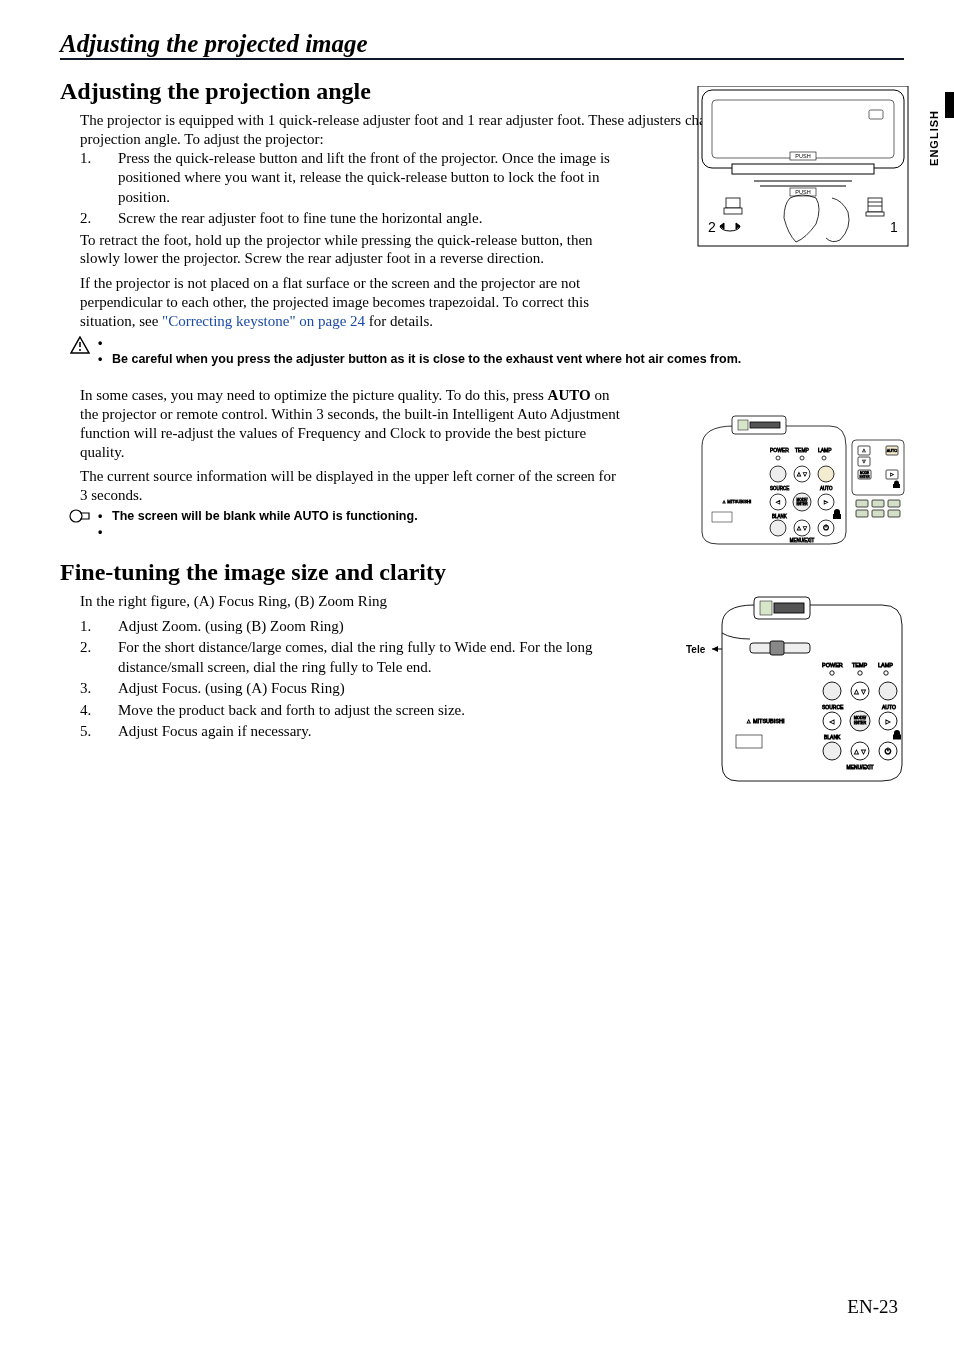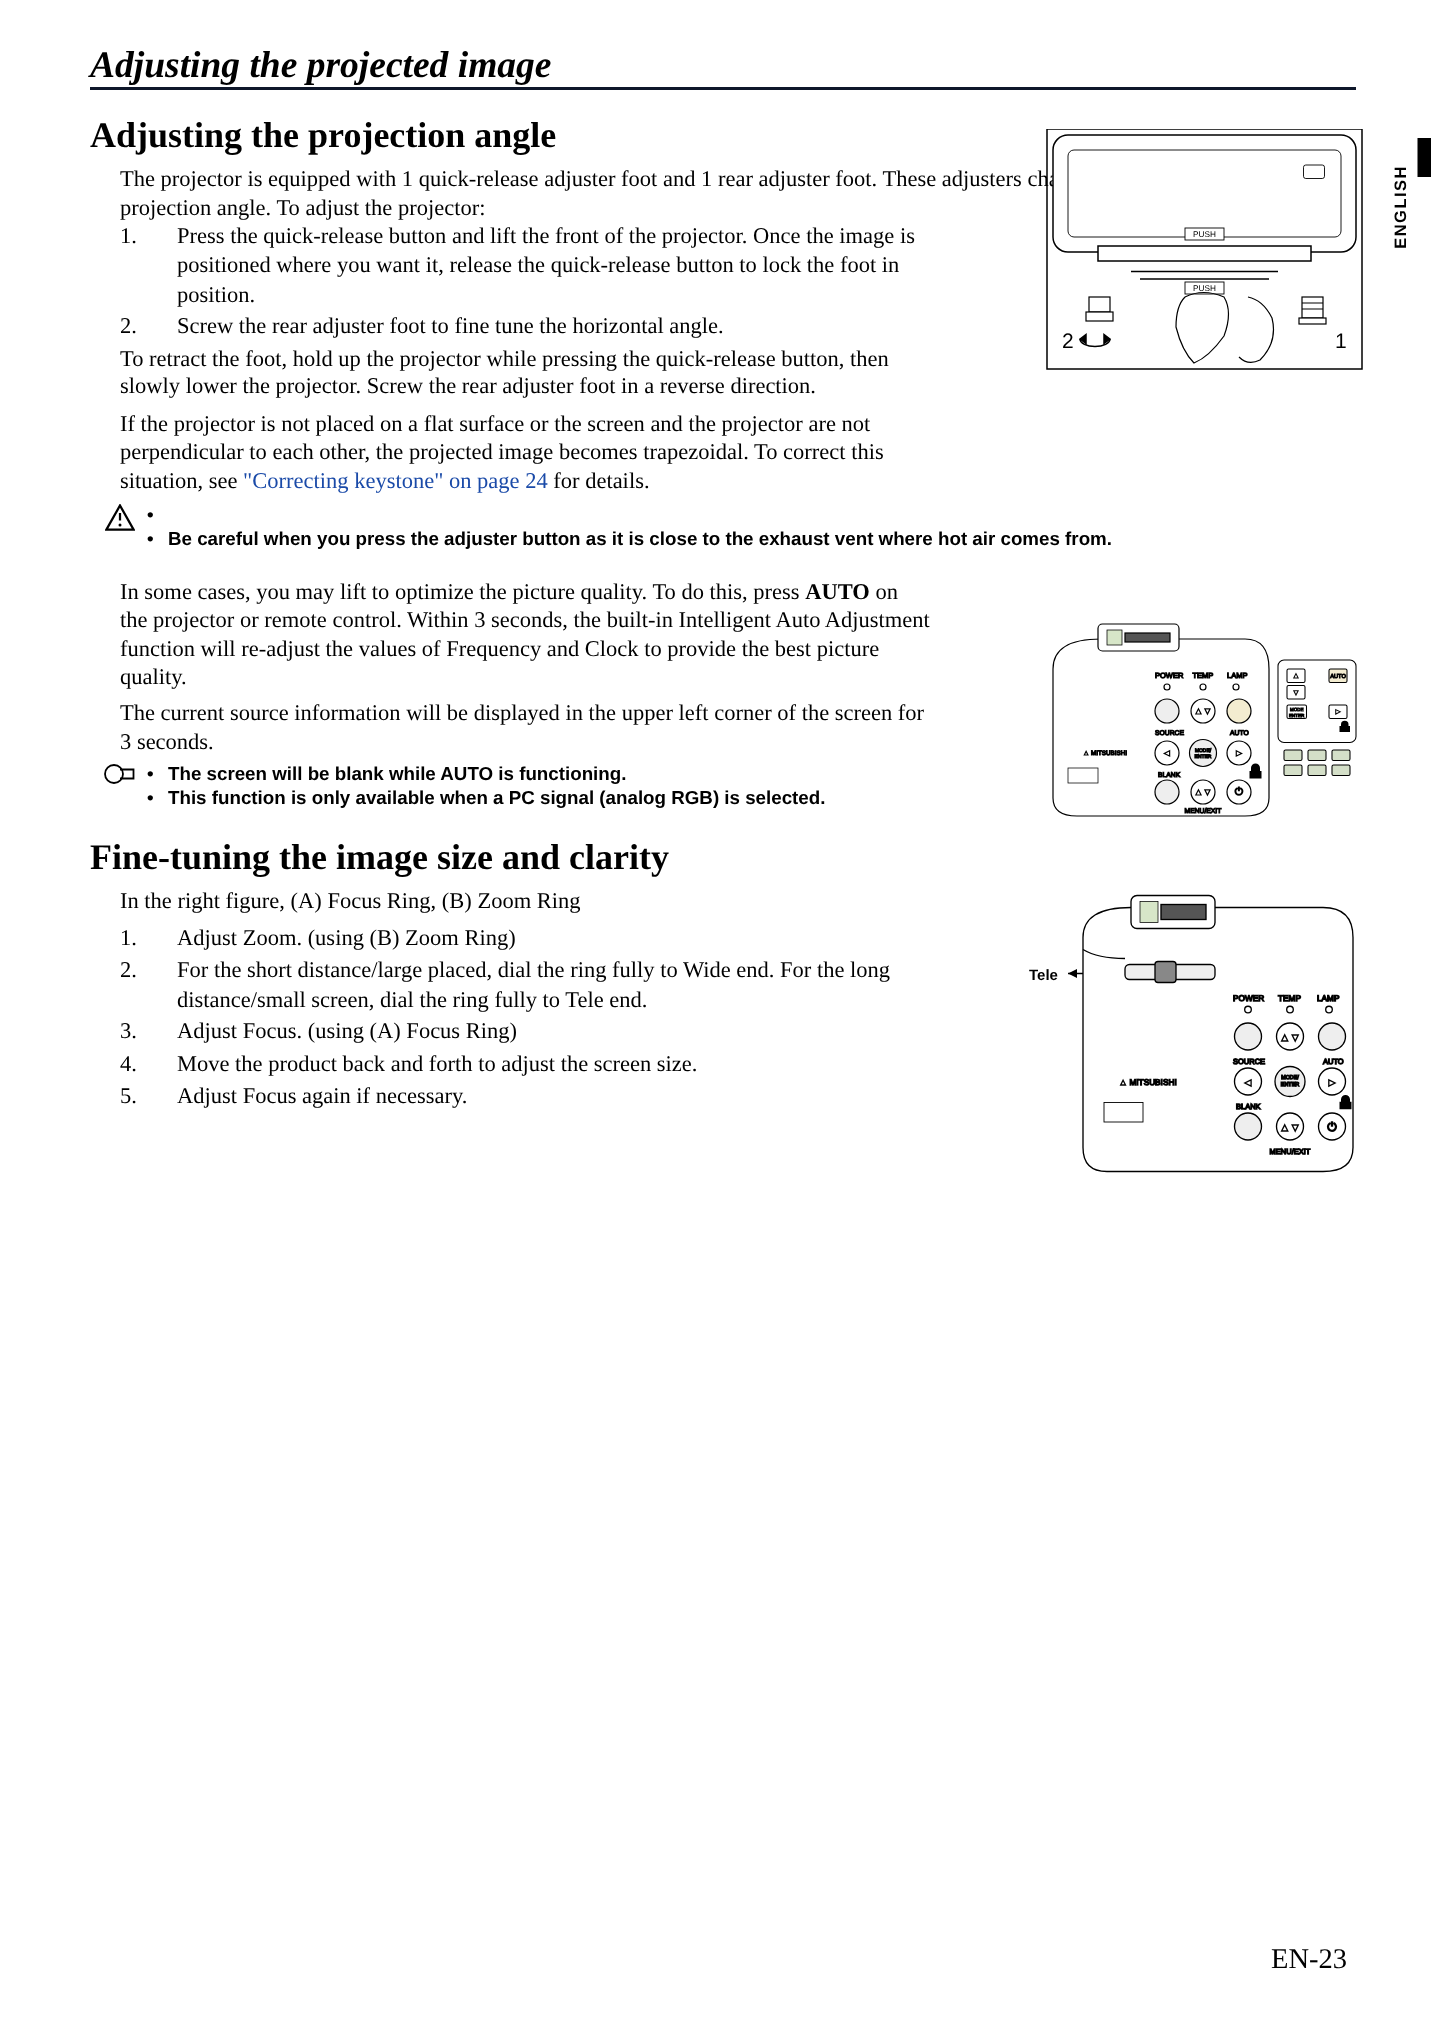--- a/index.html
+++ b/index.html
@@ -187,39 +187,38 @@
       </g>
       <text x="14" y="146" font-size="14">2</text>
       <text x="196" y="146" font-size="14">1</text>
       <rect x="4" y="0" width="210" height="160" fill="none" stroke="#000" stroke-width="1"></rect>
     </svg>
   </div>
 </div>
 
 <div class="sec">
   <p class="body-text narrow">
-    <span>In some cases, you may lift to optimize the picture quality. To do this, press </span><b>AUTO</b><span> on the projector or remote control. Within 3 seconds, the built-in Intelligent Auto Adjustment function will re-adjust the values of Frequency and Clock to provide the best picture quality.</span>
+    <span>In some cases, you may need to optimize the picture quality. To do this, press </span><b>AUTO</b><span> on the projector or remote control. Within 3 seconds, the built-in Intelligent Auto Adjustment function will re-adjust the values of Frequency and Clock to provide the best picture quality.</span>
   </p>
   <p class="body-text narrow para">The current source information will be displayed in the upper left corner of the screen for 3 seconds.</p>
 
   <div class="note-row sans" style="margin-top:4px;">
     <div class="note-icon">
       <svg width="22" height="14" viewBox="0 0 22 14">
           <ellipse cx="7" cy="7" rx="6" ry="6" fill="none" stroke="#000" stroke-width="1.2"></ellipse>
           <path d="M11 4 L20 4 L20 10 L11 10" fill="none" stroke="#000" stroke-width="1.2"></path>
         </svg>
     </div>
     <div class="note-bullets">
       <div class="bl">
           <span class="dot">•</span>
           <span>The screen will be blank while AUTO is functioning.</span>
         </div>
       <div class="bl">
           <span class="dot">•</span>
-          <span>This function is only available when a PC signal (analog RGB) is selected.</span>
         </div>
     </div>
   </div>
 
   <div class="fig" style="right:-8px; top:28px;">
     <svg width="218" height="138" viewBox="0 0 218 138" font-family="Helvetica,Arial">
 
       <g stroke="#000" fill="#fff" stroke-width="0.8">
         <path d="M8 32 Q8 12 40 12 L136 12 Q152 12 152 32 L152 118 Q152 130 136 130 L24 130 Q8 130 8 118 Z"></path>
         <rect x="38" y="2" width="54" height="18" rx="3"></rect>
@@ -289,21 +288,21 @@
 <div class="sec">
   <h2>Fine-tuning the image size and clarity</h2>
   <p class="body-text">In the right figure, (A) Focus Ring, (B) Zoom Ring</p>
   <ol class="steps" style="margin-top:6px; width:520px;">
     <li>
         <span class="n">1.</span>
         <span class="t">Adjust Zoom. (using (B) Zoom Ring)</span>
       </li>
     <li>
         <span class="n">2.</span>
-        <span class="t">For the short distance/large placed, dial the ring fully to Wide end. For the long distance/small screen, dial the ring fully to Tele end.</span>
+        <span class="t">For the short distance/large comes, dial the ring fully to Wide end. For the long distance/small screen, dial the ring fully to Tele end.</span>
       </li>
     <li>
         <span class="n">3.</span>
         <span class="t">Adjust Focus. (using (A) Focus Ring)</span>
       </li>
     <li>
         <span class="n">4.</span>
         <span class="t">Move the product back and forth to adjust the screen size.</span>
       </li>
     <li>

